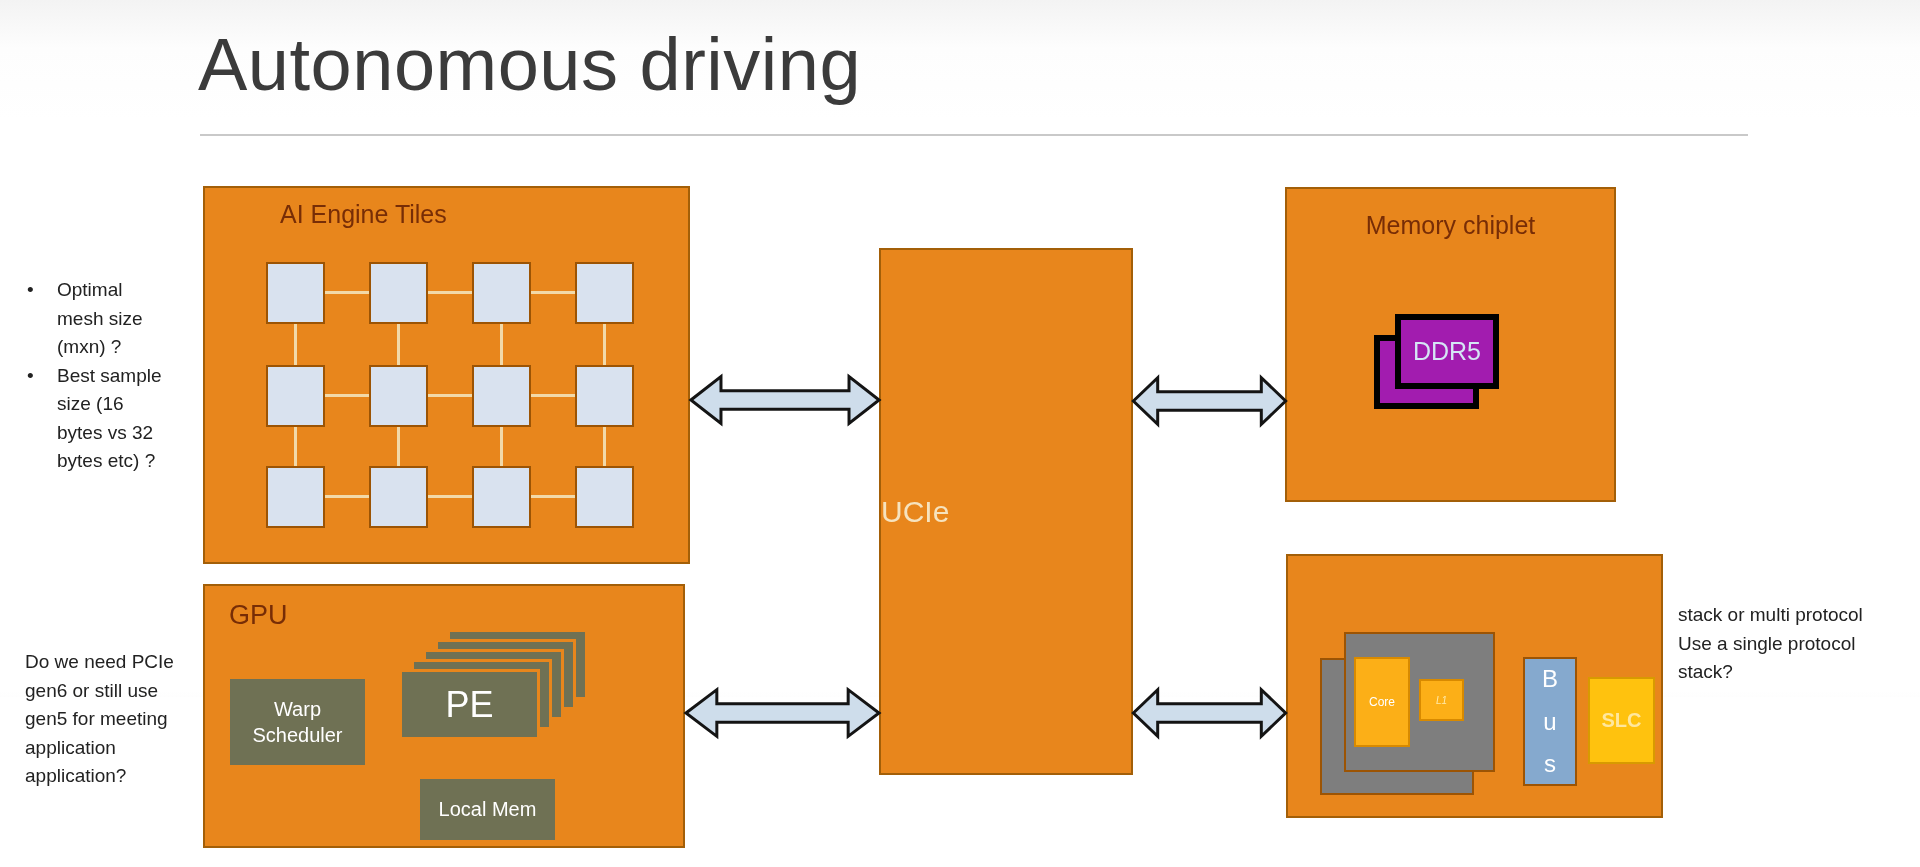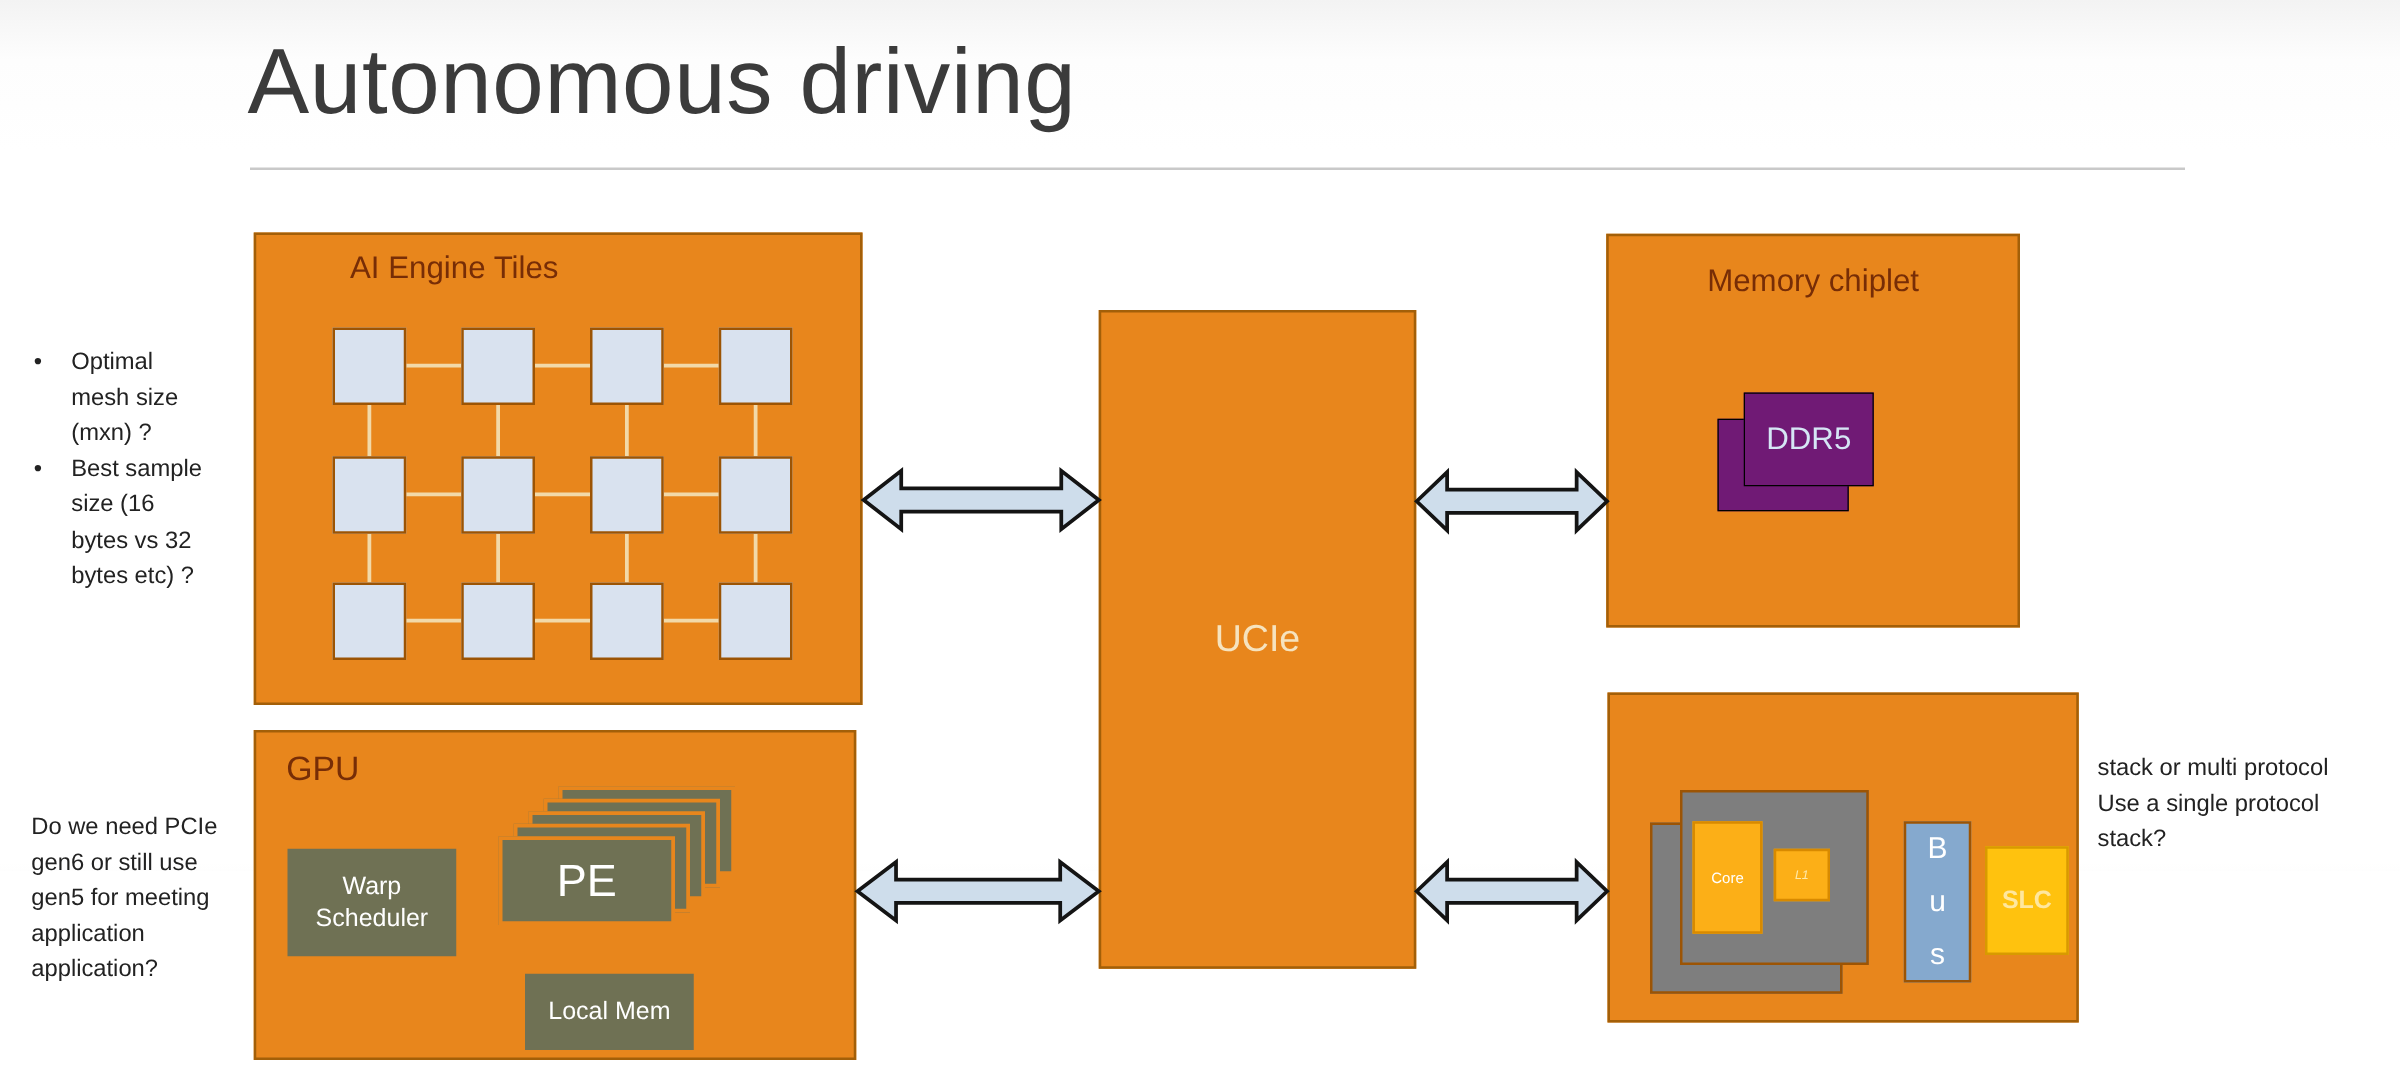--- a/index.html
+++ b/index.html
@@ -29,21 +29,21 @@
   .tile { position: absolute; background: #D9E2EF; border: 2px solid #9C5404; }
   .link { position: absolute; background: #F2D9A8; }
 
   
   .olive { position: absolute; background: #6F7154; color: #ffffff; display: flex; align-items: center; justify-content: center; text-align: center; }
   .pe-layer { position: absolute; width: 141px; height: 71px; background: #6F7154; border: 3px solid #E8861C; display: flex; align-items: center; justify-content: center; }
 
   
   .gray-panel { position: absolute; background: #7E7E7E; border: 2px solid #9C5404; }
   .yellow-box { position: absolute; background: #FCAF17; border: 2px solid #D88A00; color: #ffffff; display: flex; align-items: center; justify-content: center; }
-  .ddr { position: absolute; background: #701a75; border: 1px solid #000000; }
+  .ddr { position: absolute; background: #a21caf; border: 6px solid #000000; }
 
   .arrow-svg { position: absolute; }
 </style>
 </head>
 <body>
 
 <div class="slide">
 
   <div class="slide-title">Autonomous driving</div>
   <div class="title-rule"></div>
@@ -131,21 +131,21 @@
         <div class="tile" style="left: 164px; top: 177px; width: 59px; height: 62px;"></div>
         <div class="tile" style="left: 267px; top: 177px; width: 59px; height: 62px;"></div>
         <div class="tile" style="left: 370px; top: 177px; width: 59px; height: 62px;"></div>
         <div class="tile" style="left: 61px; top: 278px; width: 59px; height: 62px;"></div>
         <div class="tile" style="left: 164px; top: 278px; width: 59px; height: 62px;"></div>
         <div class="tile" style="left: 267px; top: 278px; width: 59px; height: 62px;"></div>
         <div class="tile" style="left: 370px; top: 278px; width: 59px; height: 62px;"></div>
       </div>
   </div>
 
-  <div class="orange-box" style="left:879px; top:248px; width:254px; height:527px; display:flex; align-items:center; justify-content:center;">
+  <div class="orange-box" style="left:879px; top:248px; width:254px; height:527px; display:flex; align-items:center; justify-content:flex-start;">
     <span style="color:#F6E3BE; font-size:30px;">UCIe</span>
   </div>
 
   <div class="orange-box" style="left:1285px; top:187px; width:331px; height:315px;">
     <div class="box-label" style="text-align:center; margin-top:22px; font-size:25px;">Memory chiplet</div>
     <div>
       <div class="ddr" style="left:87px; top:146px; width:105px; height:74px;"></div>
       <div class="ddr" style="left:108px; top:125px; width:104px; height:75px; display:flex; align-items:center; justify-content:center;">
         <span style="color:#D5E6F5; font-size:25px;">DDR5</span>
       </div>

